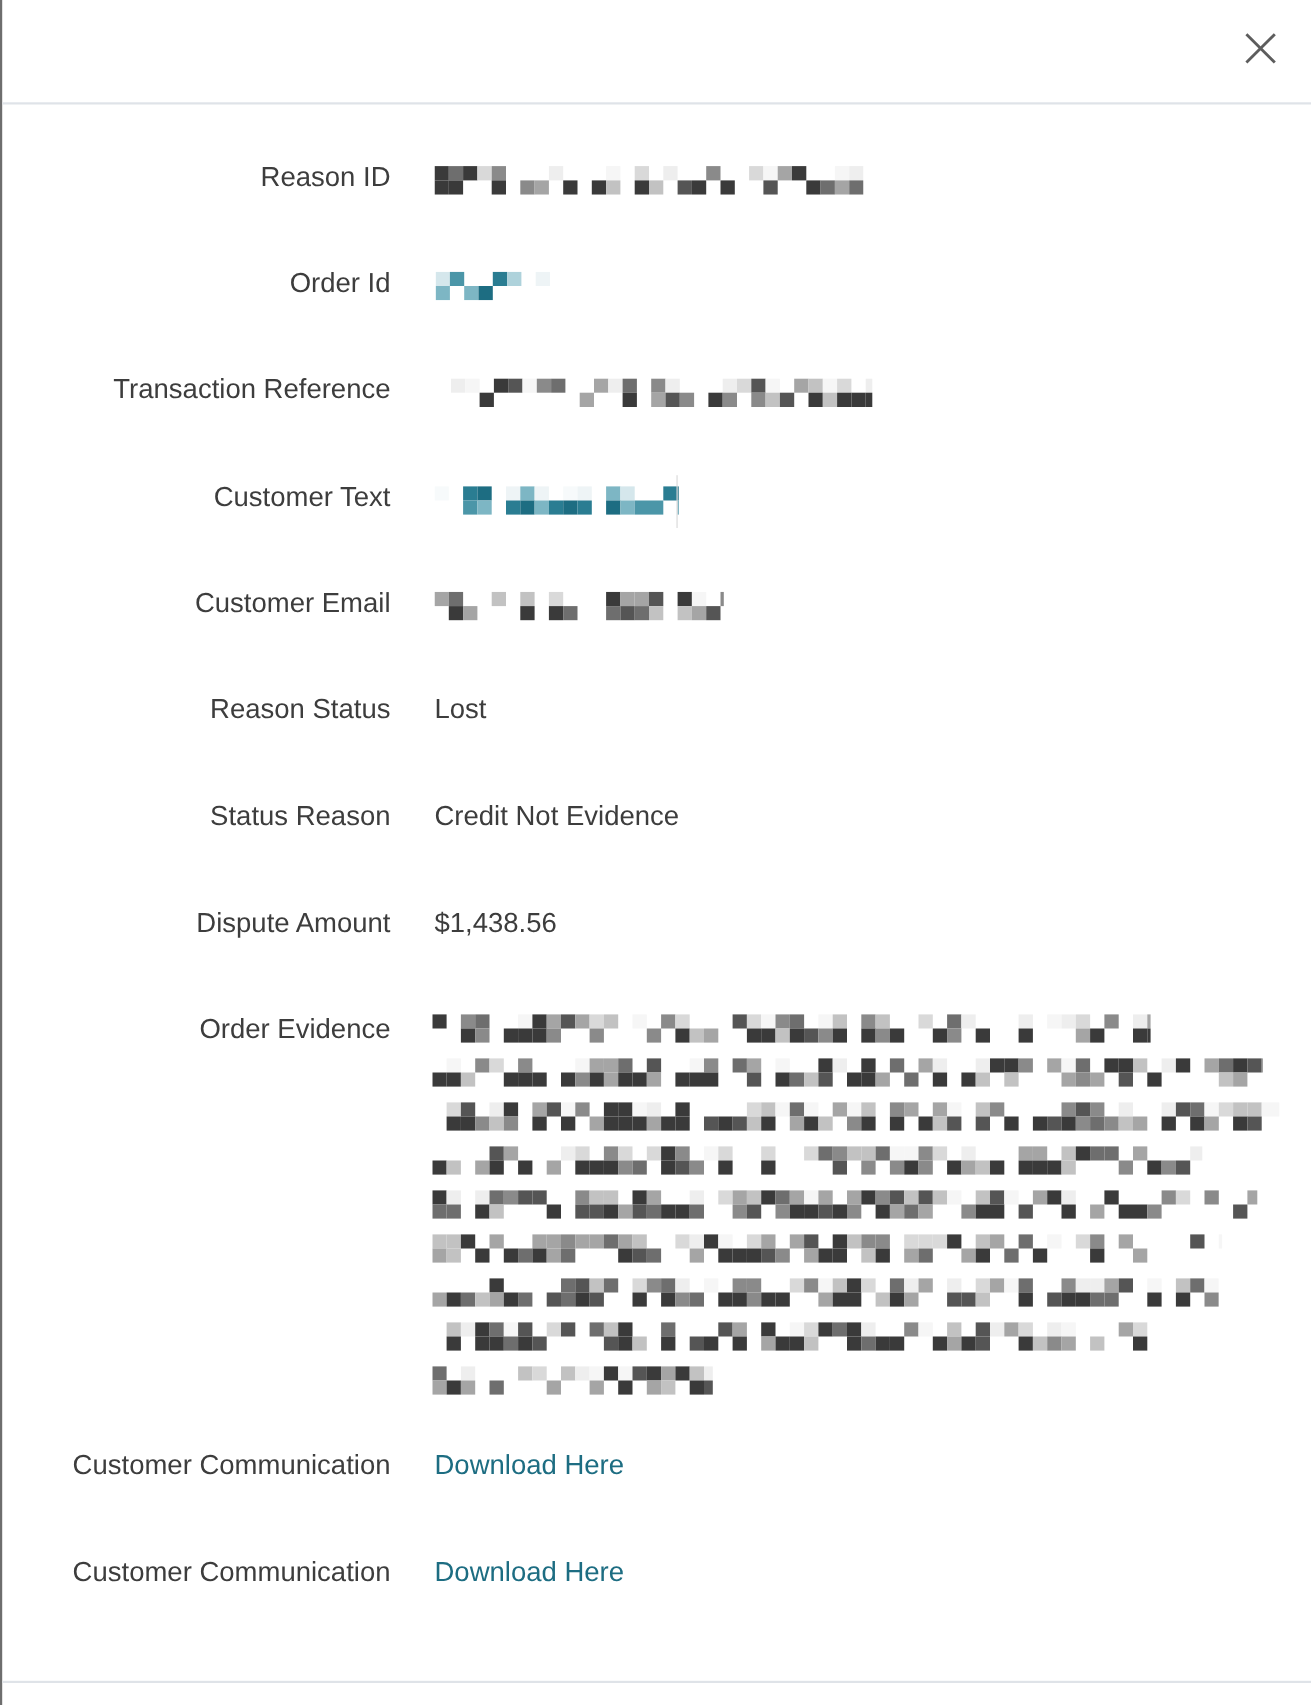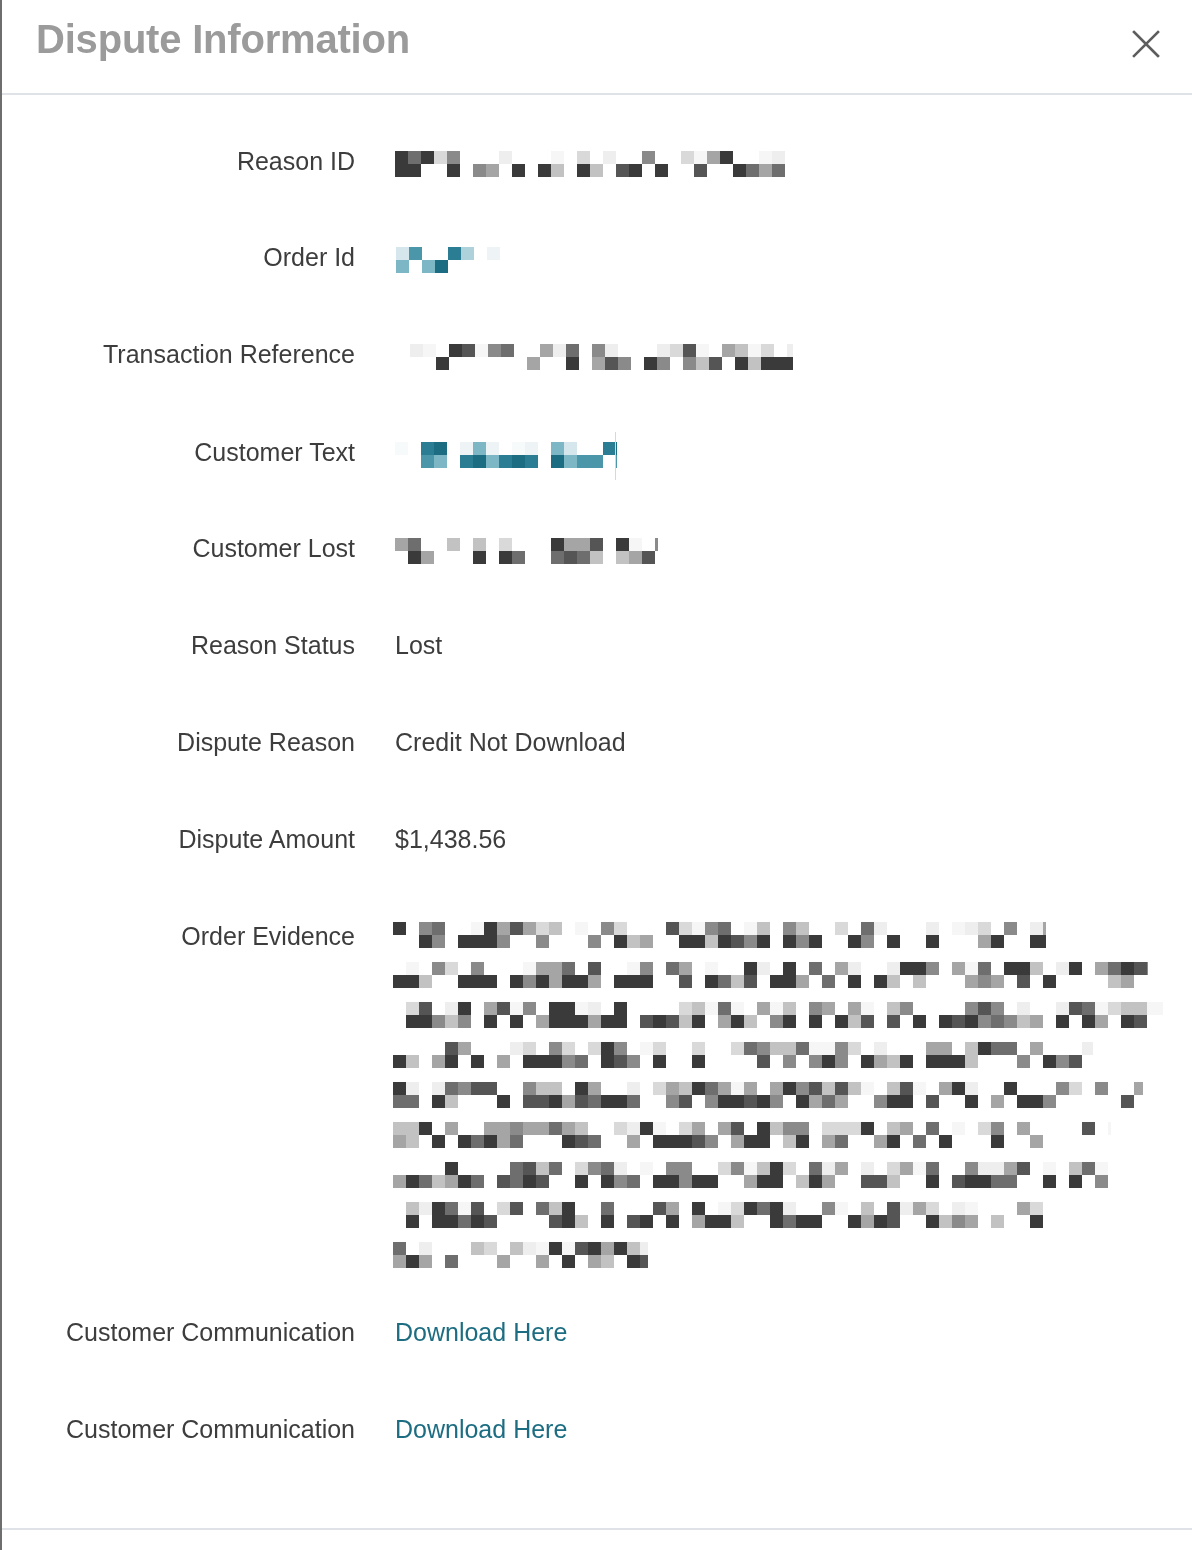--- a/index.html
+++ b/index.html
@@ -126,21 +126,20 @@
   <div id="rail-marks">
       <div class="rail-mark" style="top: 108px; height: 30px;"></div>
       <div class="rail-mark" style="top: 235px; height: 34px;"></div>
       <div class="rail-mark" style="top: 640px; height: 16px;"></div>
       <div class="rail-mark" style="top: 712px; height: 14px;"></div>
       <div class="rail-mark" style="top: 764px; height: 10px;"></div>
       <div class="rail-mark" style="top: 800px; height: 8px;"></div>
     </div>
 
   <div class="modal-header">
-    <div class="modal-title">Dispute Information</div>
     <button class="close-btn" aria-label="Close">
       <span>
         <svg width="30" height="30" viewBox="0 0 30 30">
           <path d="M3 3 L27 27 M27 3 L3 27" stroke="#5d5d5d" stroke-width="2.6" stroke-linecap="square" fill="none"></path>
         </svg>
       </span>
     </button>
   </div>
 
   <div class="modal-body" id="field-list">
@@ -271,21 +270,21 @@
             <span class="px" style="left: 156px; top: 13px; width: 13px; height: 13px; background: rgb(29, 109, 130);"></span>
             <span class="px" style="left: 169px; top: 13px; width: 13px; height: 13px; background: rgb(125, 182, 196);"></span>
             <span class="px" style="left: 182px; top: 13px; width: 13px; height: 13px; background: rgb(75, 150, 168);"></span>
             <span class="px" style="left: 195px; top: 13px; width: 13px; height: 13px; background: rgb(75, 150, 168);"></span>
             <span class="px" style="left: 221px; top: 13px; width: 13px; height: 13px; background: rgb(75, 150, 168);"></span>
           </span>
         </div>
         <div class="thin-vline" style="left: 613px; top: -6px; height: 48px;"></div>
       </div>
       <div class="field-row" style="top: 439px;">
-        <div class="field-label">Customer Lost</div>
+        <div class="field-label">Customer Email</div>
         <div style="position: absolute; left: 393px; top: 4px;">
           <span class="redacted" style="width: 263px; height: 26px;">
             <span class="px" style="left: 0px; top: 0px; width: 13px; height: 13px; background: rgb(165, 165, 165);"></span>
             <span class="px" style="left: 13px; top: 0px; width: 13px; height: 13px; background: rgb(110, 110, 110);"></span>
             <span class="px" style="left: 52px; top: 0px; width: 13px; height: 13px; background: rgb(194, 194, 194);"></span>
             <span class="px" style="left: 78px; top: 0px; width: 13px; height: 13px; background: rgb(194, 194, 194);"></span>
             <span class="px" style="left: 104px; top: 0px; width: 13px; height: 13px; background: rgb(217, 217, 217);"></span>
             <span class="px" style="left: 156px; top: 0px; width: 13px; height: 13px; background: rgb(58, 58, 58);"></span>
             <span class="px" style="left: 169px; top: 0px; width: 13px; height: 13px; background: rgb(165, 165, 165);"></span>
             <span class="px" style="left: 182px; top: 0px; width: 13px; height: 13px; background: rgb(165, 165, 165);"></span>
@@ -306,22 +305,22 @@
             <span class="px" style="left: 234px; top: 13px; width: 13px; height: 13px; background: rgb(165, 165, 165);"></span>
             <span class="px" style="left: 247px; top: 13px; width: 13px; height: 13px; background: rgb(85, 85, 85);"></span>
           </span>
         </div>
       </div>
       <div class="field-row" style="top: 536px;">
         <div class="field-label">Reason Status</div>
         <div class="field-value" style="left: 393px;">Lost</div>
       </div>
       <div class="field-row" style="top: 633px;">
-        <div class="field-label">Dispute Reason</div>
-        <div class="field-value" style="left: 393px;">Credit Not Download</div>
+        <div class="field-label">Status Reason</div>
+        <div class="field-value" style="left: 393px;">Credit Not Evidence</div>
       </div>
       <div class="field-row" style="top: 730px;">
         <div class="field-label">Dispute Amount</div>
         <div class="field-value" style="left: 393px;">$1,438.56</div>
       </div>
       <div class="field-row" style="top: 827px;">
         <div class="field-label">Order Evidence</div>
         <div style="position: absolute; left: 391px; top: 0px;">
           <div style="position: absolute; left: 0px; top: 0px;">
             <span class="redacted" style="width: 653px; height: 26px;">

